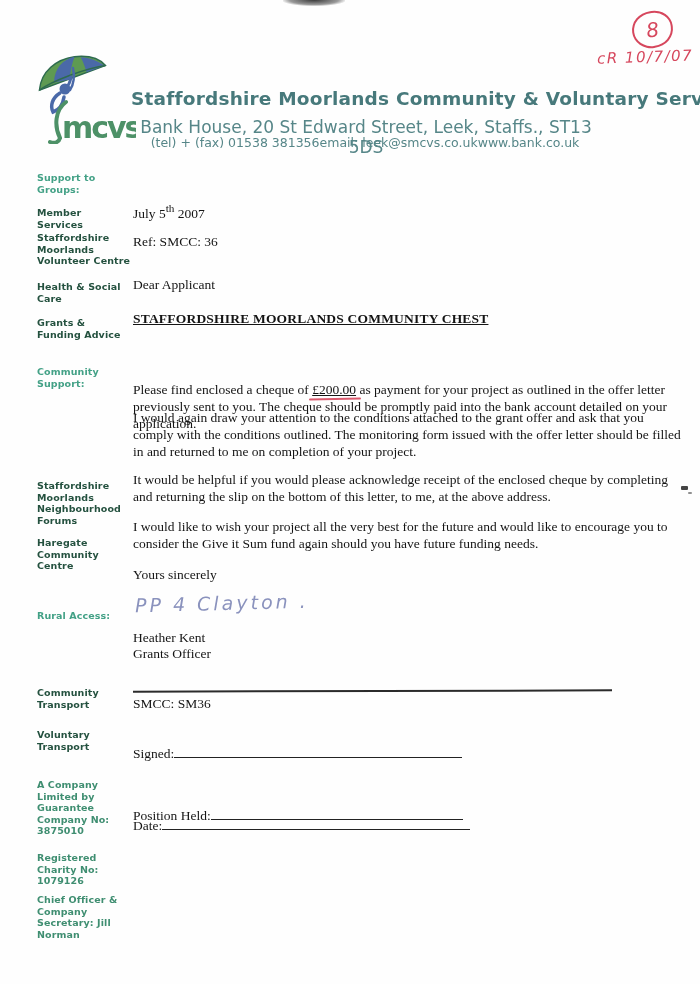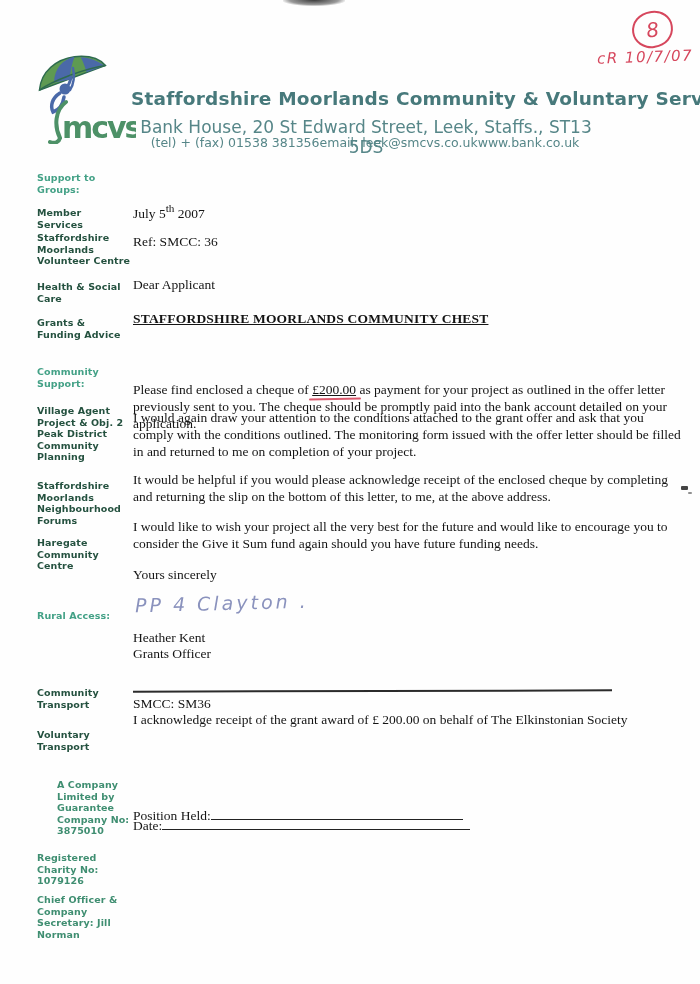--- a/index.html
+++ b/index.html
@@ -84,27 +84,26 @@
     <span>8</span>
   </div>
   <div class="redstamp">cR  10/7/07</div>
 
   <div class="sb heading" style="top:172px;">Support to Groups:</div>
   <div class="sb item" style="top:207px;">Member Services</div>
   <div class="sb item" style="top:232px;">Staffordshire Moorlands Volunteer Centre</div>
   <div class="sb item" style="top:281px;">Health &amp; Social Care</div>
   <div class="sb item" style="top:317px;">Grants &amp; Funding Advice</div>
   <div class="sb heading" style="top:366px;">Community Support:</div>
-  <div class="sb item" style="top:405px;">Village Agent Project &amp; Obj. 2 Peak District Community Planning</div>
   <div class="sb item" style="top:480px;">Staffordshire Moorlands Neighbourhood Forums</div>
   <div class="sb item" style="top:537px;">Haregate Community Centre</div>
   <div class="sb heading" style="top:610px;">Rural Access:</div>
   <div class="sb item" style="top:687px;">Community Transport</div>
   <div class="sb item" style="top:729px;">Voluntary Transport</div>
-  <div class="sb info" style="top:779px;margin-left:20px;">A Company Limited by Guarantee Company No: 3875010</div>
+  <div class="sb info" style="top:779px;">A Company Limited by Guarantee Company No: 3875010</div>
   <div class="sb info" style="top:852px;">Registered Charity No: 1079126</div>
   <div class="sb info" style="top:894px;">Chief Officer &amp; Company Secretary: Jill Norman</div>
 
   <div class="lt" style="top:200px;">
     <span>July  5</span><sup>th</sup><span> 2007</span>
   </div>
   <div class="lt" style="top:233px;">Ref: SMCC: 36</div>
   <div class="lt" style="top:276px;">Dear Applicant</div>
   <div class="lt subject" style="top:310px;">STAFFORDSHIRE MOORLANDS COMMUNITY CHEST</div>
 
@@ -118,22 +117,24 @@
 
   <div class="handsig">PP  4 Clayton .</div>
 
   <div class="lt" style="top:630px;line-height:16px;">
     <div>Heather Kent</div>
     <div>Grants Officer</div>
   </div>
 
   <div class="rule"></div>
   <div class="lt" style="top:695px;">SMCC: SM36</div>
-  <div class="lt" style="top:711px;width:548px;">I acknowledge receipt of the grant award of £ 200.00  on behalf of  The Elkinstonian Society</div>
 
+  <div class="lt" style="top:744px;">
+    <span>Signed:</span><span class="fill-line" style="width:288px;"></span>
+  </div>
   <div class="lt" style="top:806px;">
     <span>Position Held:</span><span class="fill-line" style="width:252px;"></span>
   </div>
   <div class="lt" style="top:816px;">
     <span>Date:</span><span class="fill-line" style="width:308px;"></span>
   </div>
 
 </div>
 
 </body></html>

